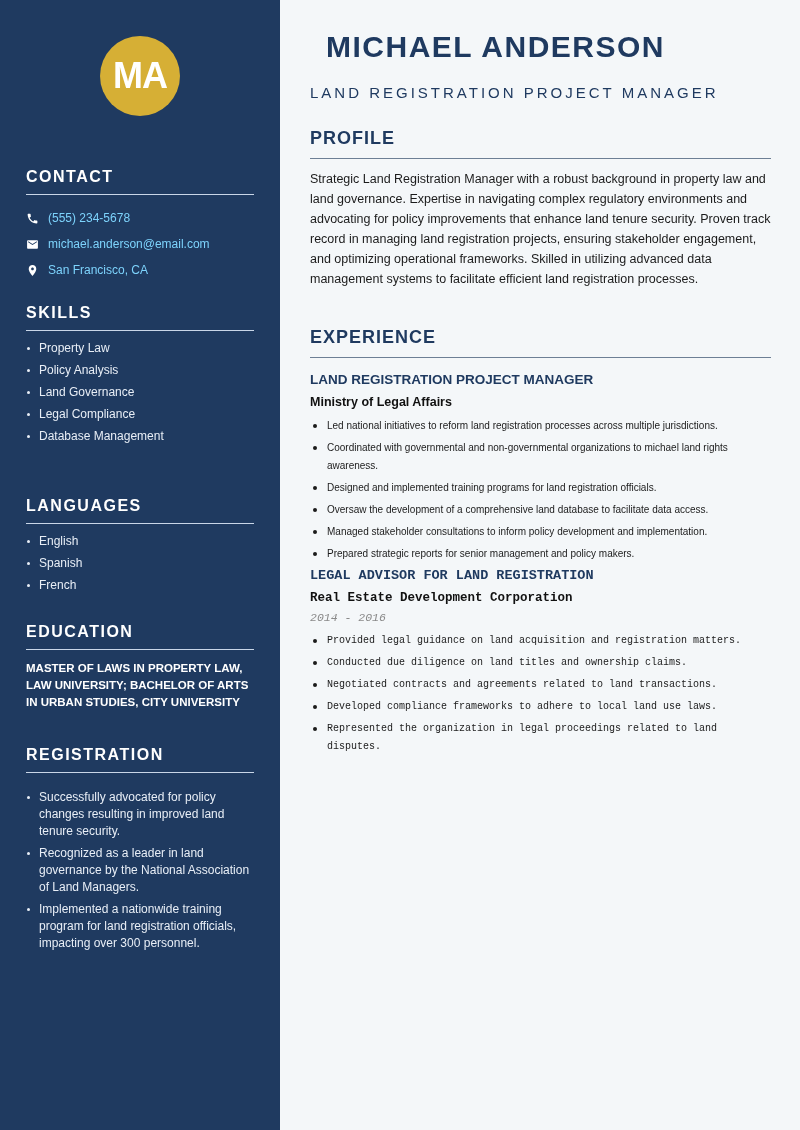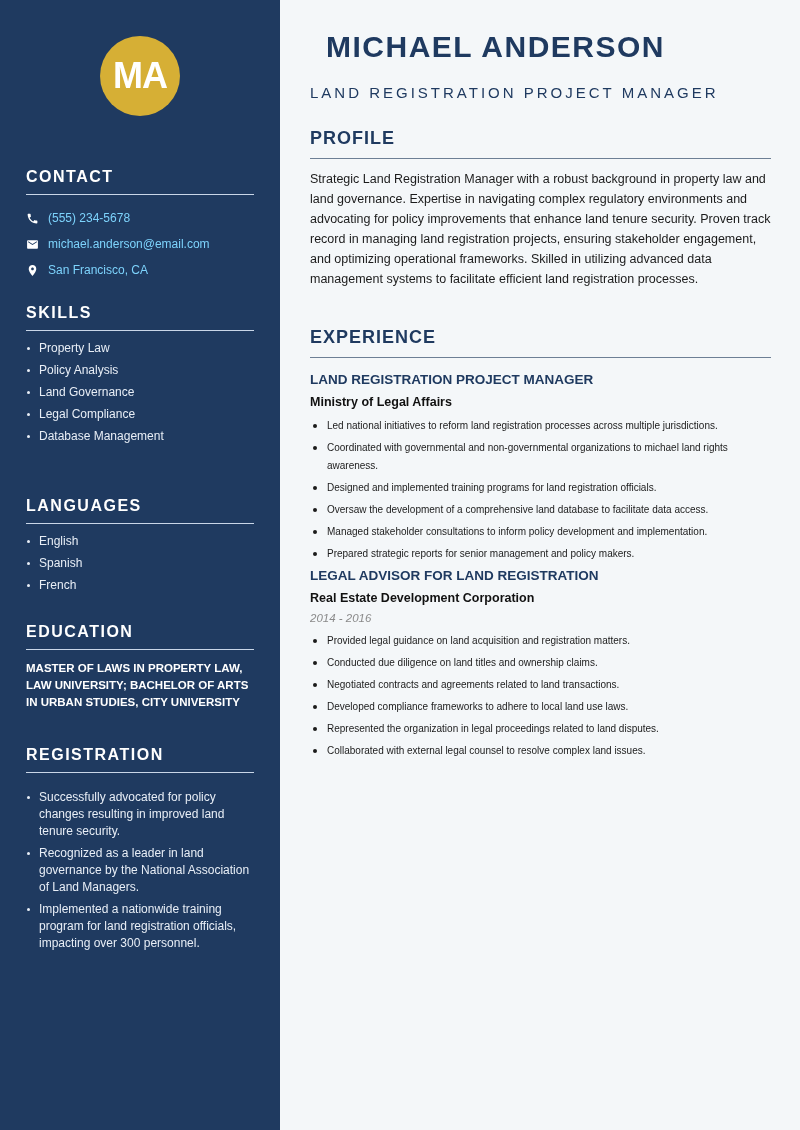--- a/index.html
+++ b/index.html
@@ -29,21 +29,21 @@
   .profile { position: absolute; top: 128px; left: 30px; width: 461px; }
   .profile p { margin-top: 10px; font-size: 12.5px; line-height: 20px; color: #1b1b1b; }
   .experience { position: absolute; top: 327px; left: 30px; width: 461px; }
   .job { margin-top: 13px; }
   .job-title { font-size: 13.5px; font-weight: bold; color: #1f3a60; line-height: 18px; }
   .company { font-size: 12.5px; font-weight: bold; color: #111; margin-top: 4px; line-height: 18px; }
   .dates { font-size: 11.5px; font-style: italic; color: #8a8a8a; margin-top: 3px; line-height: 16px; }
   .job-list { list-style: none; margin-top: 6px; }
   .job-list li { font-size: 10px; line-height: 18px; color: #1b1b1b; padding-left: 17px; position: relative; margin-bottom: 4px; }
   .job-list li::before { content: ""; position: absolute; left: 3px; top: 7px; width: 4px; height: 4px; background: #1b1b1b; border-radius: 50%; }
-  .job2 { margin-top: 0; }
+  .job2 { margin-top: 0; font-family: Liberation Mono, monospace; }
 </style>
 </head>
 <body>
 
 <aside class="sidebar">
   <div class="avatar">
     <span>MA</span>
   </div>
 
   <section class="contact">
@@ -131,17 +131,16 @@
     <div class="job job2">
       <div class="job-title">LEGAL ADVISOR FOR LAND REGISTRATION</div>
       <div class="company">Real Estate Development Corporation</div>
       <div class="dates">2014 - 2016</div>
       <ul class="job-list">
         <li>Provided legal guidance on land acquisition and registration matters.</li>
         <li>Conducted due diligence on land titles and ownership claims.</li>
         <li>Negotiated contracts and agreements related to land transactions.</li>
         <li>Developed compliance frameworks to adhere to local land use laws.</li>
         <li>Represented the organization in legal proceedings related to land disputes.</li>
-        <li>Collaborated with external legal counsel to resolve complex land issues.</li>
       </ul>
     </div>
   </section>
 </main>
 
 </body></html>

